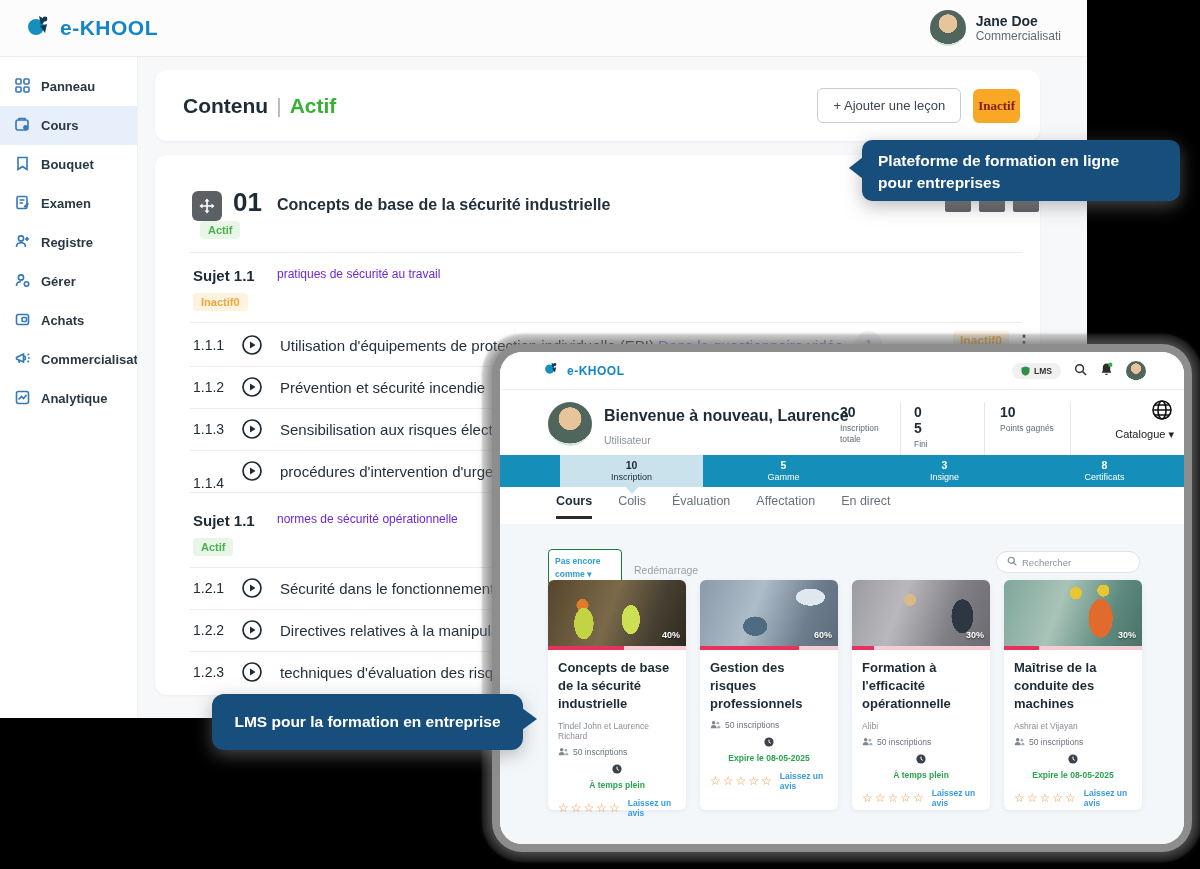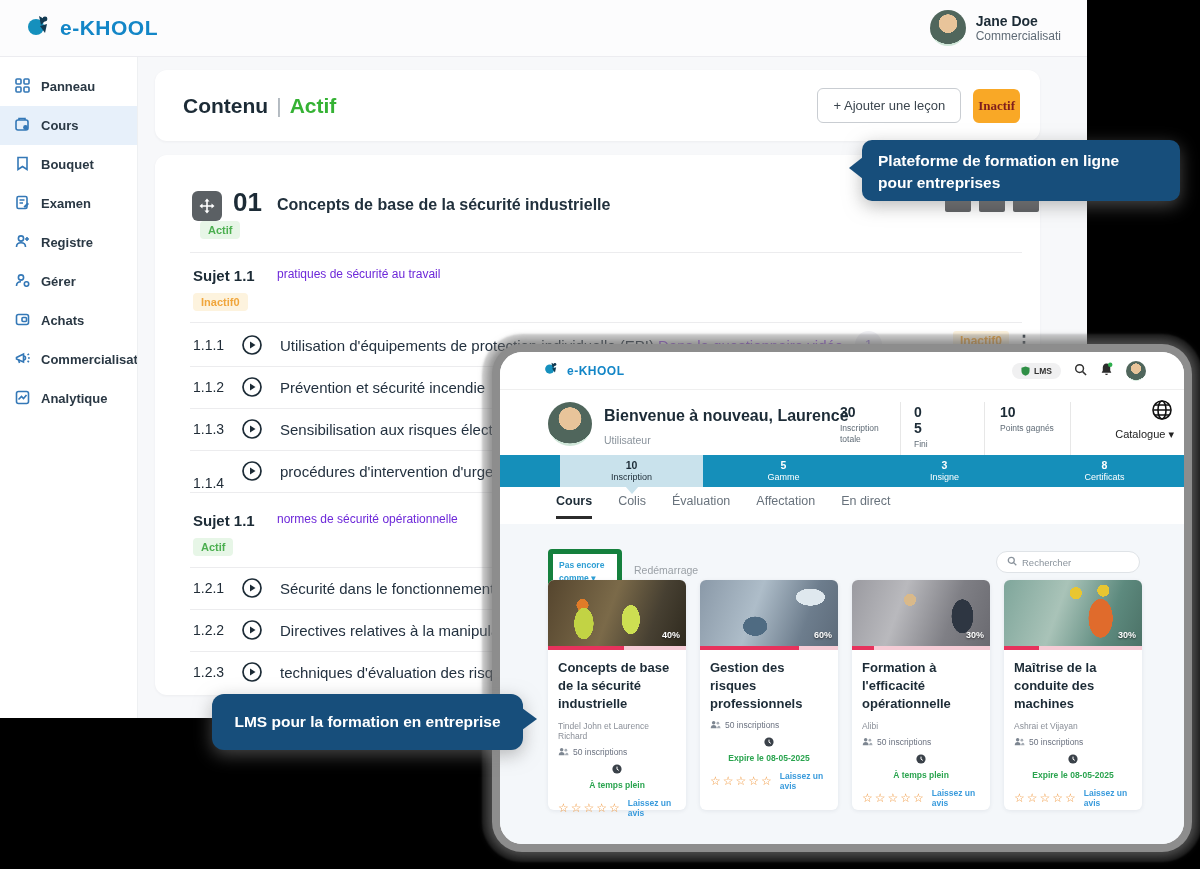--- a/index.html
+++ b/index.html
@@ -73,21 +73,21 @@
   .segbar { position:absolute; left:0; top:103px; width:684px; height:32px; display:flex; }
   .seg { display:flex; flex-direction:column; align-items:center; justify-content:center; background:#158fba; color:#fff; position:relative; }
   .seg .v { font-size:10.5px; font-weight:bold; line-height:1.2; }
   .seg .l { font-size:9px; line-height:1.2; }
   .seg.light { background:#c9e2ec; color:#1c2b36; }
   .seg.light:after { content:""; position:absolute; bottom:-7px; left:50%; margin-left:-7px; border-left:7px solid transparent; border-right:7px solid transparent; border-top:8px solid #c9e2ec; }
   .ov-tabs { position:absolute; left:56px; top:142px; display:flex; gap:26px; }
   .ov-tab { font-size:12.5px; color:#68727c; padding-bottom:8px; cursor:pointer; }
   .ov-tab.active { color:#1c2b36; font-weight:bold; border-bottom:3px solid #2b2b2b; }
   .ov-content { position:absolute; left:0; top:172px; width:684px; height:320px; background:#f4f7fa; }
-  .filter-box { position:absolute; left:48px; top:25px; width:74px; min-height:46px; background:#fff; border:5px solid #15803d; border-radius:4px; padding:5px 6px; font-size:8.5px; color:#2f9fd4; font-weight:bold; line-height:1.5; cursor:pointer; }
+  .filter-box { position:absolute; left:48px; top:25px; width:74px; min-height:46px; background:#fff; border:1px solid #15803d; border-radius:4px; padding:5px 6px; font-size:8.5px; color:#2f9fd4; font-weight:bold; line-height:1.5; cursor:pointer; }
   .restart { position:absolute; left:134px; top:40px; font-size:10.5px; color:#9aa0a6; }
   .searchbox { position:absolute; left:496px; top:27px; width:144px; height:22px; background:#fff; border:1px solid #dfe3e7; border-radius:12px; display:flex; align-items:center; gap:5px; padding:0 10px; font-size:9.5px; color:#8a939c; }
   .cards { position:absolute; left:48px; top:56px; display:flex; gap:14px; }
   .card { width:138px; height:230px; background:#fff; border-radius:6px; box-shadow:0 1px 4px rgba(30,40,60,.08); position:relative; }
   .card-img { position:relative; width:100%; height:66px; border-radius:6px 6px 0 0; }
   .pct { position:absolute; right:6px; bottom:6px; color:#fff; font-size:9px; font-weight:bold; text-shadow:0 1px 2px rgba(0,0,0,.6);margin-top:8px; }
   .ptrack { width:100%; height:4px; background:#f6ccd6; }
   .pfill { height:4px; background:#e7325c; }
   .card-body { padding:9px 10px; }
   .card-title { font-size:13px; font-weight:bold; color:#1c2b36; line-height:1.4; }

